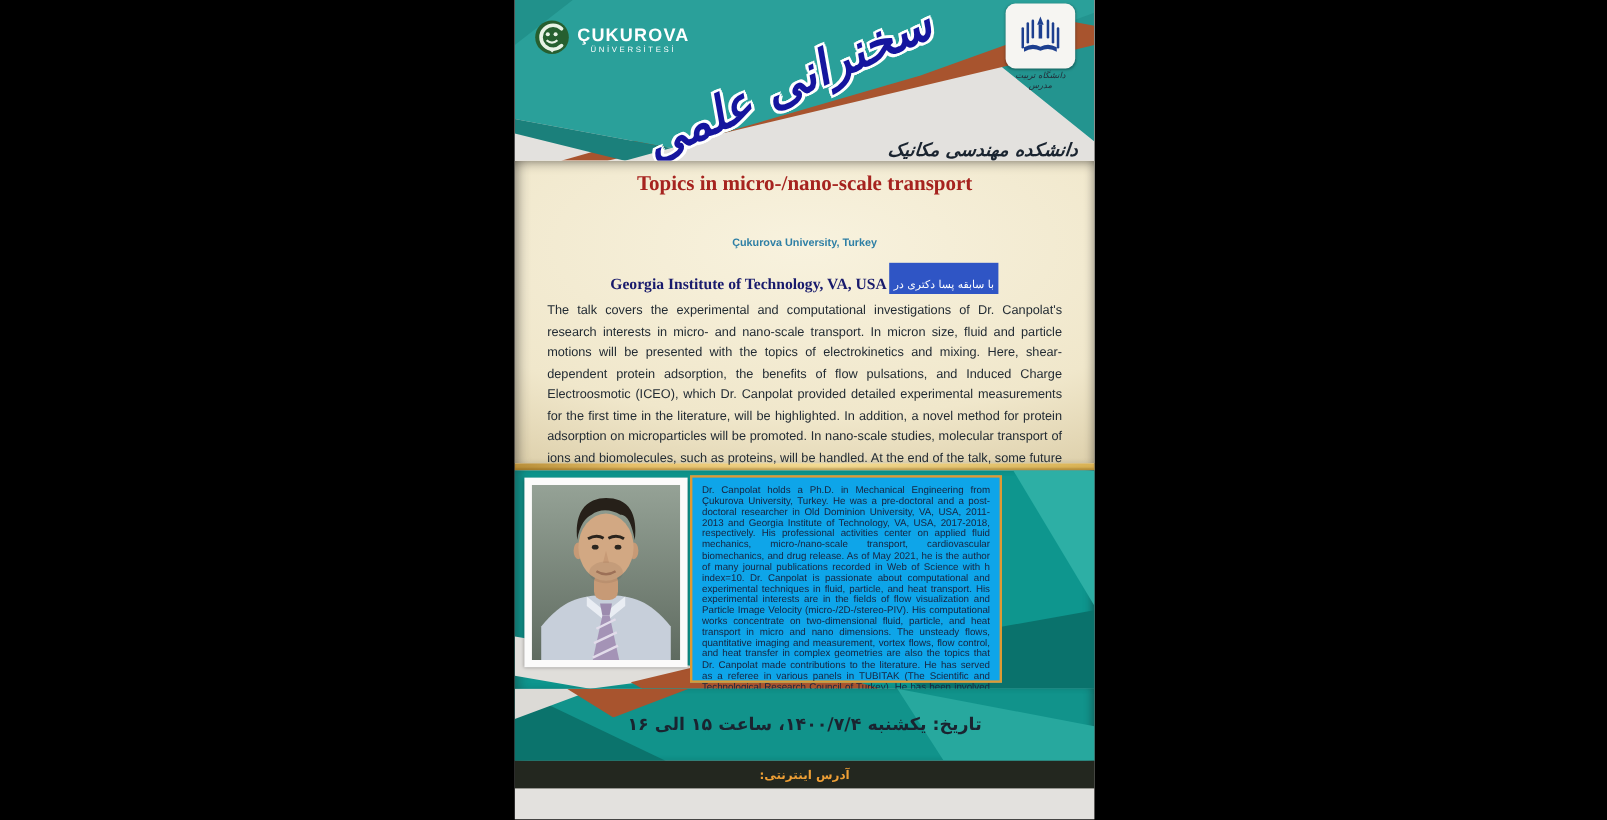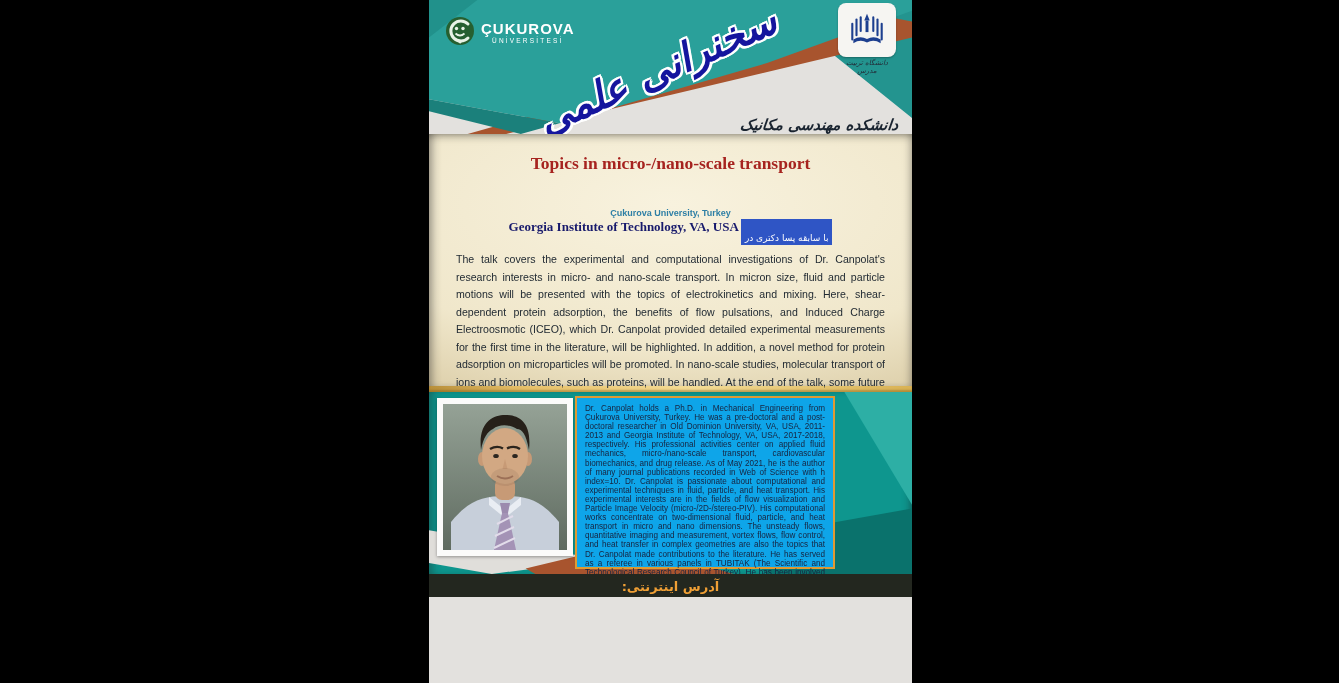--- a/index.html
+++ b/index.html
@@ -48,25 +48,25 @@
   .faculty { position:absolute; right:14px; top:116px; font-size:15px; font-weight:bold;
     color:#1A2430; font-style:italic; font-family:"DejaVu Sans", sans-serif;
     transform:skewX(-6deg); }
 
   
   .bodysec { position:relative; width:100%; height:252px;
     background:radial-gradient(ellipse 130% 110% at 50% 28%, #F8F2DE 0%, #F0E7CB 52%, #CBB98C 100%);
     box-shadow:inset 0 7px 9px -5px rgba(0,0,0,.35), inset 9px 0 10px -6px rgba(40,40,40,.45),
                inset -6px 0 8px -5px rgba(40,40,40,.4);
     text-align:center; }
-  .talk-title { padding-top:19px; font-family:"Liberation Serif", serif; font-weight:bold;
+  .talk-title { padding-top:8px; font-family:"Liberation Serif", serif; font-weight:bold;
     font-size:17.5px; color:#A6231F; }
   .speaker { margin-top:21px; font-size:13.5px; color:#41809D; }
   .affil1 { margin-top:34px; font-size:9px; font-weight:bold; color:#2E7FA5; }
-  .affil2 { margin-top:1px; font-size:13px; display:flex; align-items:flex-start; justify-content:center; gap:2px; }
+  .affil2 { margin-top:12px; font-size:13px; display:flex; align-items:flex-end; justify-content:center; gap:2px; }
   .affil2 .georgia { font-family:"Liberation Serif", serif; font-weight:bold; color:#181A6C; }
   .affil2 .chip { background:#2F55C5; color:#fff; font-size:9px; padding:14px 4px 2px;
     font-family:"DejaVu Sans", sans-serif; }
   .abstract { margin:6px 27px 0; text-align:justify; font-size:10.6px; line-height:1.655;
     color:#222B33; }
 
   
   .goldstrip { width:100%; height:6px;
     background:linear-gradient(90deg,#B88F3A 0%,#E7C069 20%,#F4DC95 55%,#D9B254 100%);
     box-shadow:inset 0 -2px 2px rgba(120,80,10,.4); }
@@ -95,21 +95,21 @@
   .date-white-sliver { background:#DCDAD6; clip-path:polygon(0 0, 14% 0, 0 42%); }
   .date-orange { background:#A8542E; clip-path:polygon(9% 0, 30% 0, 17% 40%); }
   .date-light-right { background:#27A89E; clip-path:polygon(66% 0, 100% 52%, 100% 100%, 74% 100%); }
   .date-text { position:relative; font-family:"DejaVu Sans", sans-serif; font-size:14.5px;
     font-weight:bold; color:#1A2430; direction:rtl; }
 
   
   .urlbar { position:relative; width:100%; height:23px; background:#23271F;
     display:flex; align-items:center; justify-content:center; gap:9px; }
   .urlbar .url { font-size:15px; font-weight:bold; color:#FFC421; letter-spacing:.2px; }
-  .urlbar .label { font-size:13px; font-weight:bold; color:#EF9F35; direction:rtl;
+  .urlbar .label { font-size:10px; font-weight:bold; color:#EF9F35; direction:rtl;
     font-family:"DejaVu Sans", sans-serif; padding-top:1px; }
 </style>
 </head>
 <body>
 
 <div class="stage">
   <div class="poster">
 
     <div class="header">
       <div class="shape hdr-right-panel"></div>
@@ -205,19 +205,26 @@
             <path d="M62,55 l-2.5,10 h5 z" fill="#C79A76"></path>
             <path d="M54,72 q8,5 16,0" stroke="#A5775C" stroke-width="2" fill="none"></path>
             <ellipse cx="62" cy="73" rx="14" ry="9" fill="rgba(80,62,50,0.10)"></ellipse>
           </svg>
         </div>
       </div>
 
       <div class="bio-box">Dr. Canpolat holds a Ph.D. in Mechanical Engineering from Çukurova University, Turkey. He was a pre-doctoral and a post-doctoral researcher in Old Dominion University, VA, USA, 2011-2013 and Georgia Institute of Technology, VA, USA, 2017-2018, respectively. His professional activities center on applied fluid mechanics, micro-/nano-scale transport, cardiovascular biomechanics, and drug release. As of May 2021, he is the author of many journal publications recorded in Web of Science with h index=10. Dr. Canpolat is passionate about computational and experimental techniques in fluid, particle, and heat transport. His experimental interests are in the fields of flow visualization and Particle Image Velocity (micro-/2D-/stereo-PIV). His computational works concentrate on two-dimensional fluid, particle, and heat transport in micro and nano dimensions. The unsteady flows, quantitative imaging and measurement, vortex flows, flow control, and heat transfer in complex geometries are also the topics that Dr. Canpolat made contributions to the literature. He has served as a referee in various panels in TUBITAK (The Scientific and Technological Research Council of Turkey). He has been involved in many research projects with national/international collaborators. He has taken many roles in evaluating and monitoring industrial/scientific projects.</div>
     </div>
 
+    <div class="datesec">
+      <div class="shape date-dark-left"></div>
+      <div class="shape date-white-sliver"></div>
+      <div class="shape date-orange"></div>
+      <div class="shape date-light-right"></div>
+      <div class="date-text">تاریخ: یکشنبه  ۱۴۰۰/۷/۴، ساعت ۱۵ الی ۱۶</div>
+    </div>
 
     <div class="urlbar">
       <span class="label">آدرس اینترنتی:</span>
     </div>
 
   </div>
 </div>
 
 </body></html>

